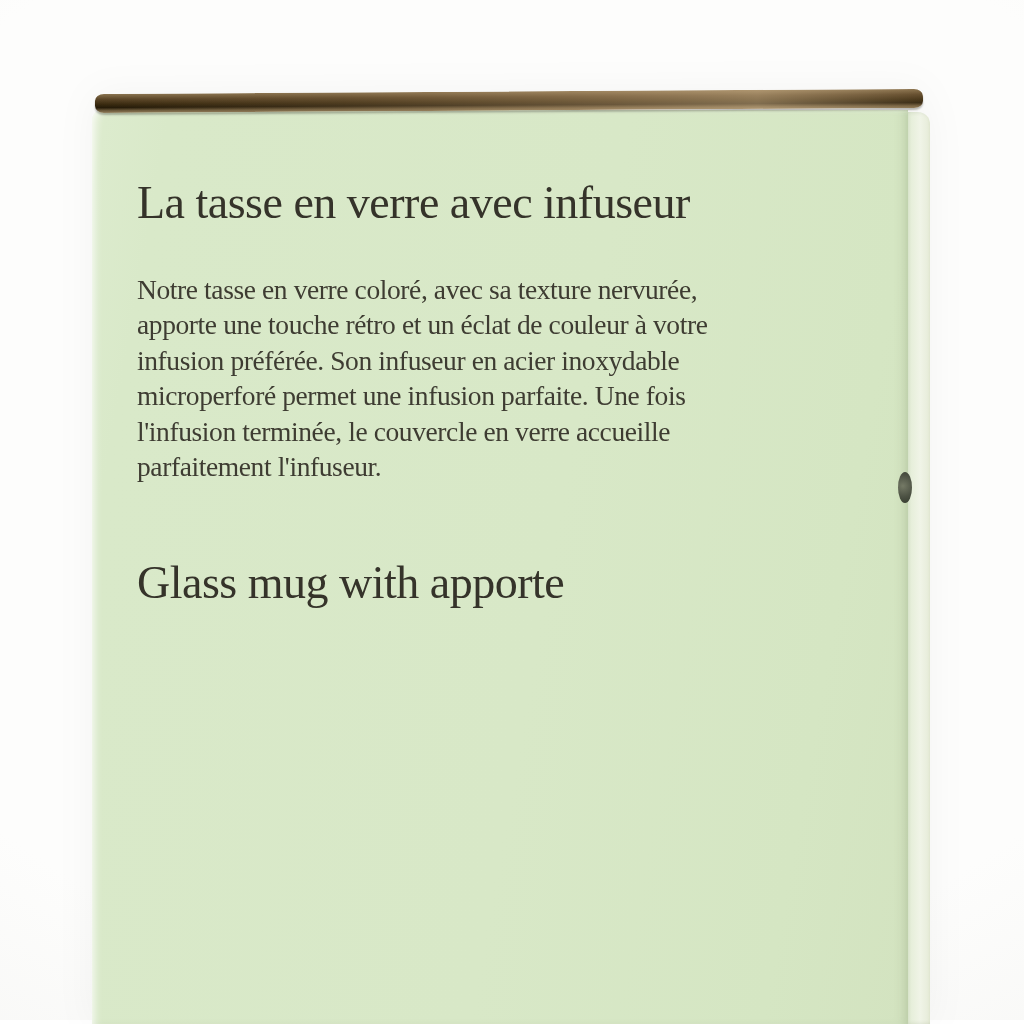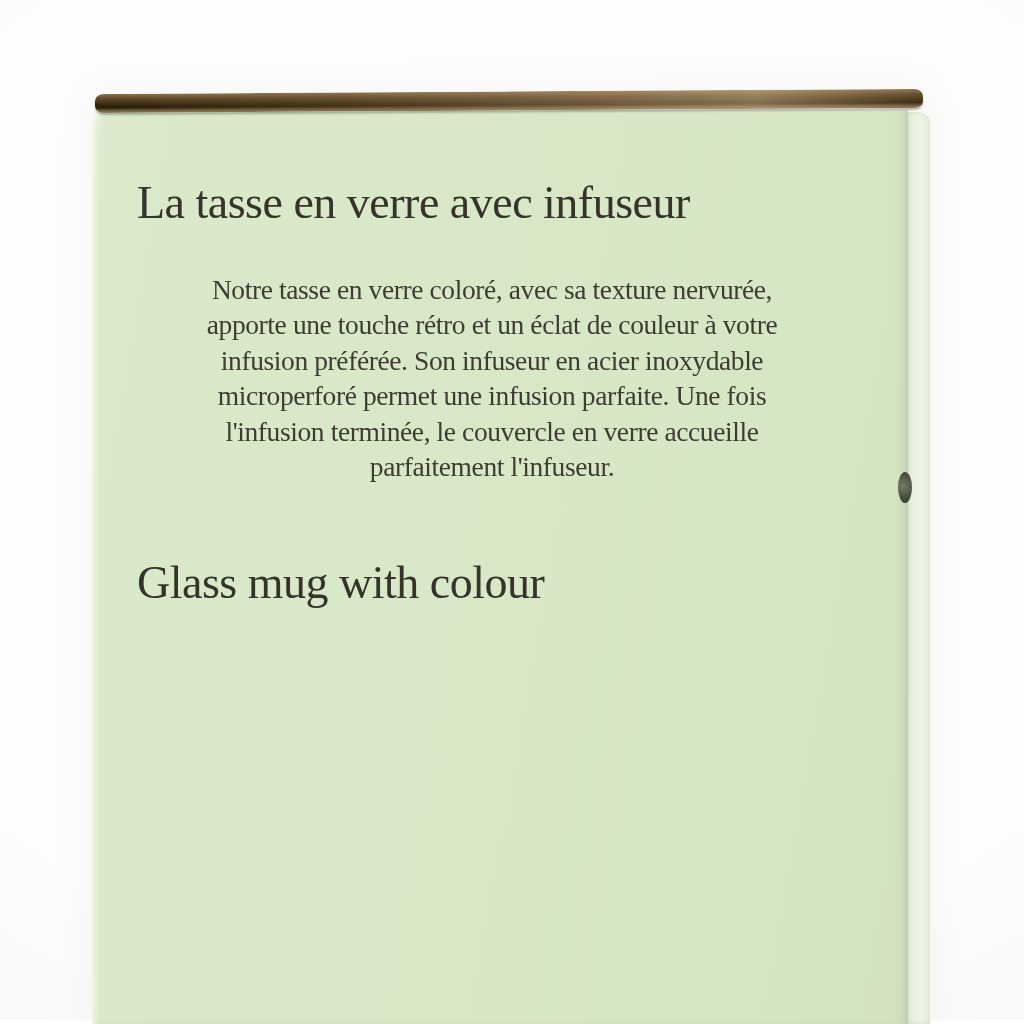--- a/index.html
+++ b/index.html
@@ -101,35 +101,35 @@
     position: absolute;
     left: 45px;
     width: 710px;
     margin: 0;
     font-size: 27.5px;
     line-height: 35.4px;
     letter-spacing: -0.4px;
     color: #3e3c32;
     white-space: pre-line;
   }
-  .bodytext.fr { top: 162px; text-align: center; }
+  .bodytext.fr { top: 162px; }
   .bodytext.en { top: 538px; }
 </style>
 </head>
 <body>
 
 <div class="scene">
   <div class="box">
     <div class="top-edge"></div>
     <div class="side"></div>
     <div class="hole"></div>
     <div class="front">
       <h1 class="title fr">La tasse en verre avec infuseur</h1>
       <p class="bodytext fr">Notre tasse en verre coloré, avec sa texture nervurée,
 apporte une touche rétro et un éclat de couleur à votre
 infusion préférée. Son infuseur en acier inoxydable
 microperforé permet une infusion parfaite. Une fois
 l'infusion terminée, le couvercle en verre accueille
 parfaitement l'infuseur.</p>
-      <h2 class="title en">Glass mug with colour</h2>
+      <h2 class="title en">Glass mug with apporte</h2>
     </div>
   </div>
 </div>
 
 </body></html>

